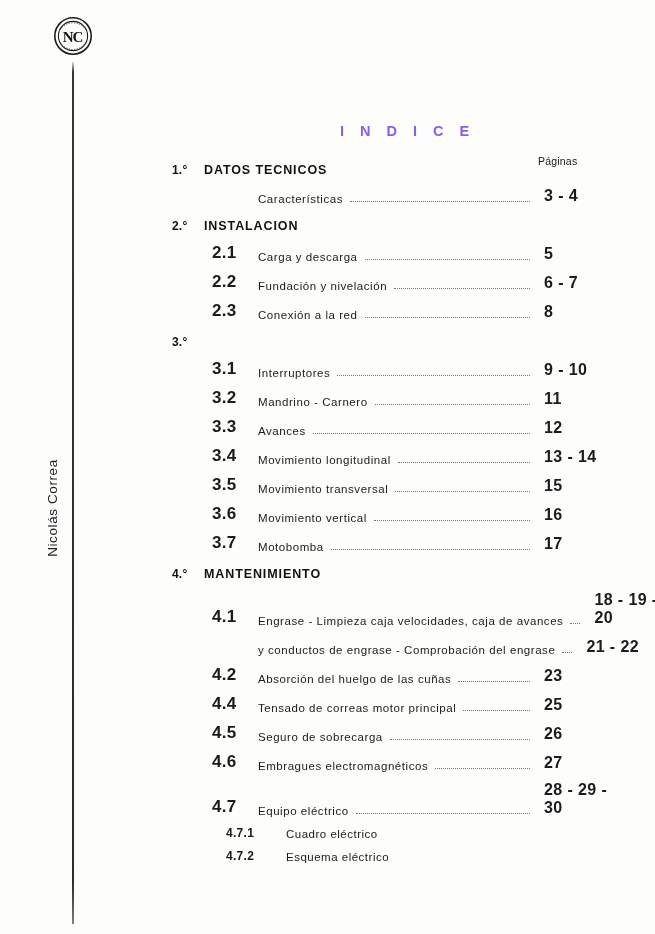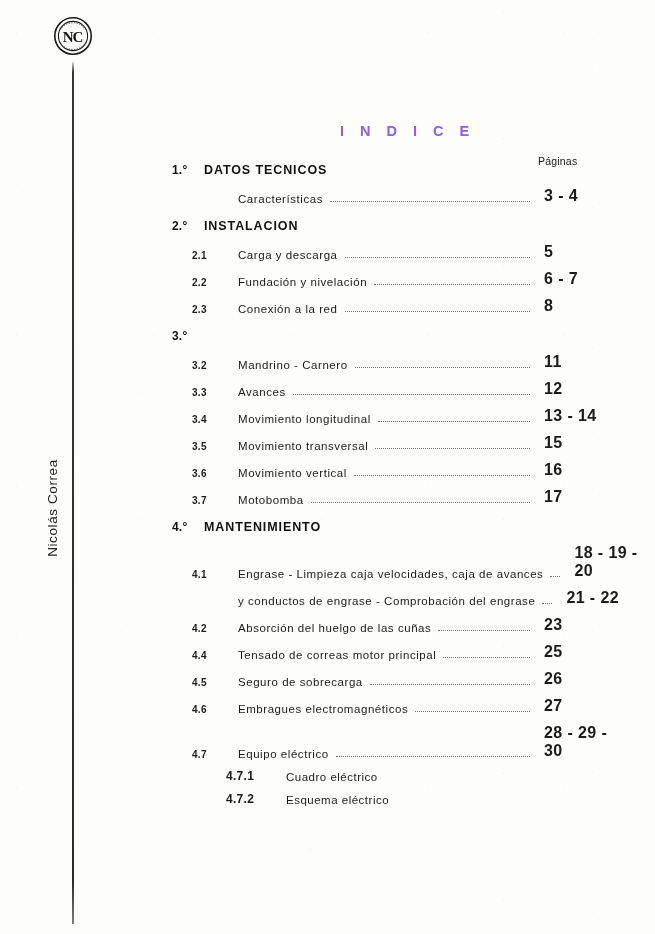--- a/index.html
+++ b/index.html
@@ -138,23 +138,23 @@
     align-items: flex-end;
     font-size: 11.5px;
     color: #1b1b1b;
     margin-bottom: 9px;
     letter-spacing: 0.35px;
   }
   .entry-num {
     flex: 0 0 46px;
     width: 46px;
     font-weight: bold;
-    font-size: 10px;
+    font-size: 17px;
     letter-spacing: 0.3px;
-    margin-left: 20px;
+    margin-left: 40px;
   }
   .entry-label {
     white-space: nowrap;
     letter-spacing: 0.55px;
   }
   .leader {
     flex: 1 1 auto;
     margin: 0 4px 0 7px;
     border-bottom: 1.5px dotted rgba(30,30,30,0.62);
     transform: translateY(-3px);
@@ -249,20 +249,26 @@
           <span class="entry-label">Conexión  a  la  red</span>
           <span class="leader"></span>
           <span class="entry-pages">8</span>
         </div>
       </div>
       <div class="section">
         <div class="section-head">
           <span class="section-num">3.°</span>
         </div>
         <div class="entry">
+          <span class="entry-num">3.1</span>
+          <span class="entry-label">Interruptores</span>
+          <span class="leader"></span>
+          <span class="entry-pages">9 - 10</span>
+        </div>
+        <div class="entry">
           <span class="entry-num">3.2</span>
           <span class="entry-label">Mandrino - Carnero</span>
           <span class="leader"></span>
           <span class="entry-pages">11</span>
         </div>
         <div class="entry">
           <span class="entry-num">3.3</span>
           <span class="entry-label">Avances</span>
           <span class="leader"></span>
           <span class="entry-pages">12</span>

